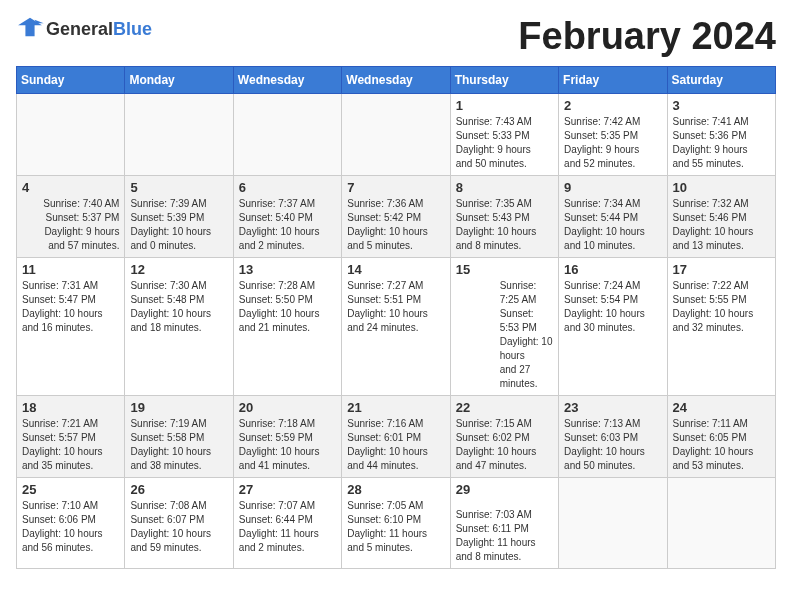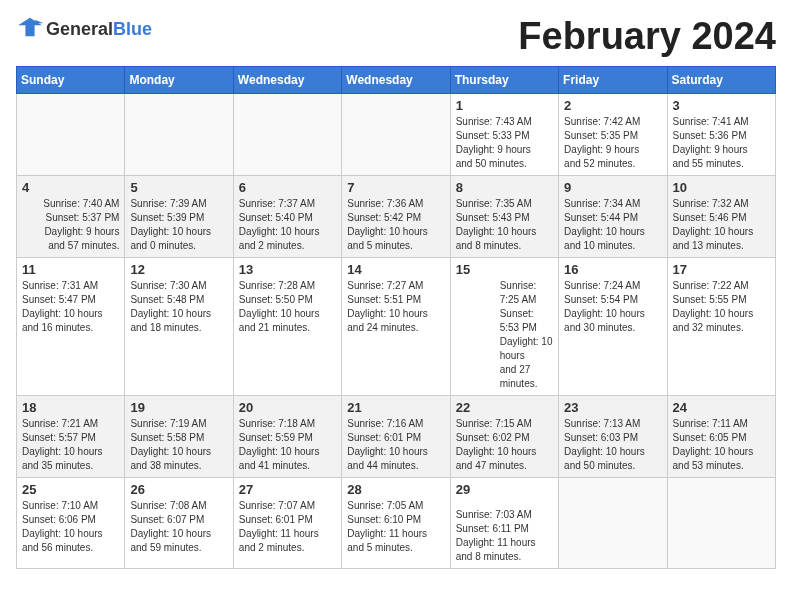--- a/index.html
+++ b/index.html
@@ -311,21 +311,21 @@
         <td>
           <span class="day-number">26</span>
           <div class="day-info" style="white-space: pre-line;">Sunrise: 7:08 AM
 Sunset: 6:07 PM
 Daylight: 10 hours
 and 59 minutes.</div>
         </td>
         <td>
           <span class="day-number">27</span>
           <div class="day-info" style="white-space: pre-line;">Sunrise: 7:07 AM
-Sunset: 6:01 PM
+Sunset: 6:44 PM
 Daylight: 11 hours
 and 2 minutes.</div>
         </td>
         <td>
           <span class="day-number">28</span>
           <div class="day-info" style="white-space: pre-line;">Sunrise: 7:05 AM
 Sunset: 6:10 PM
 Daylight: 11 hours
 and 5 minutes.</div>
         </td>

